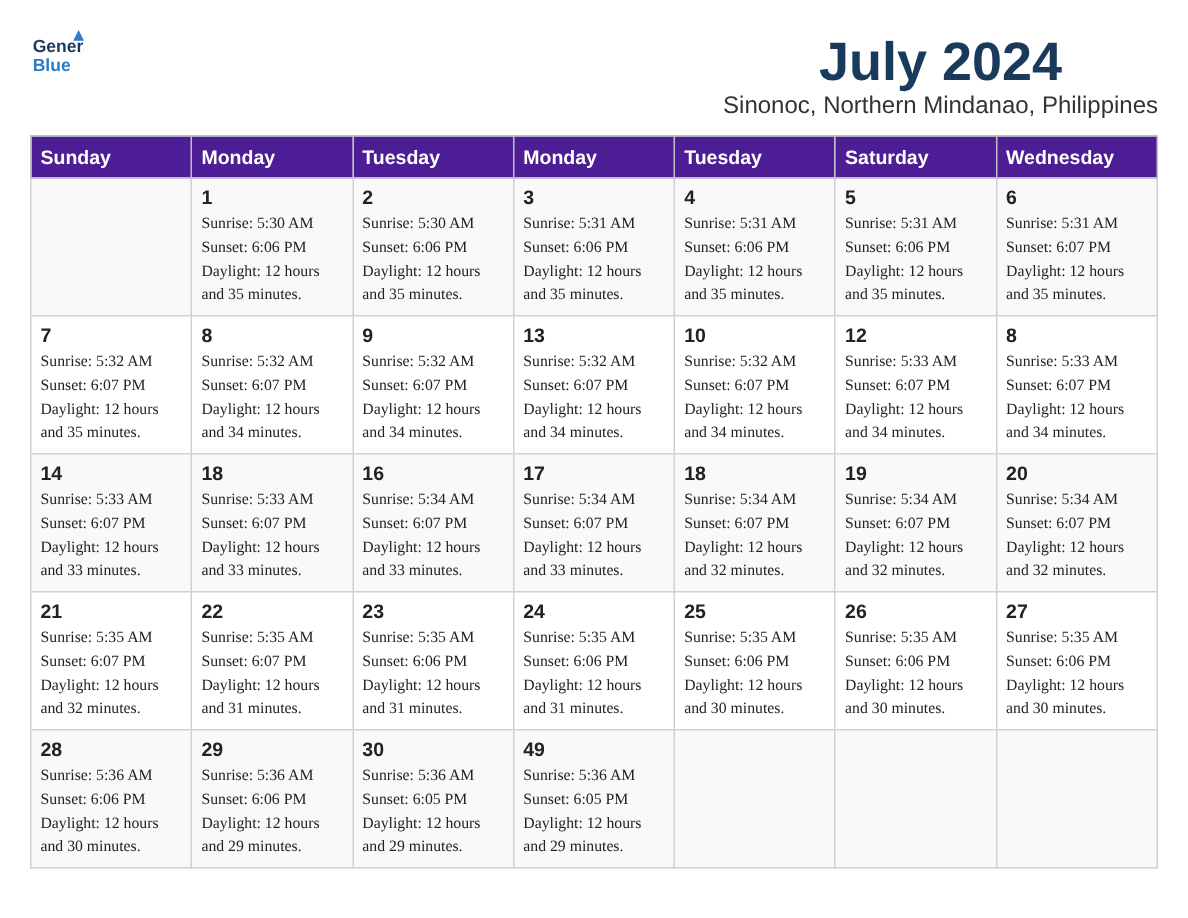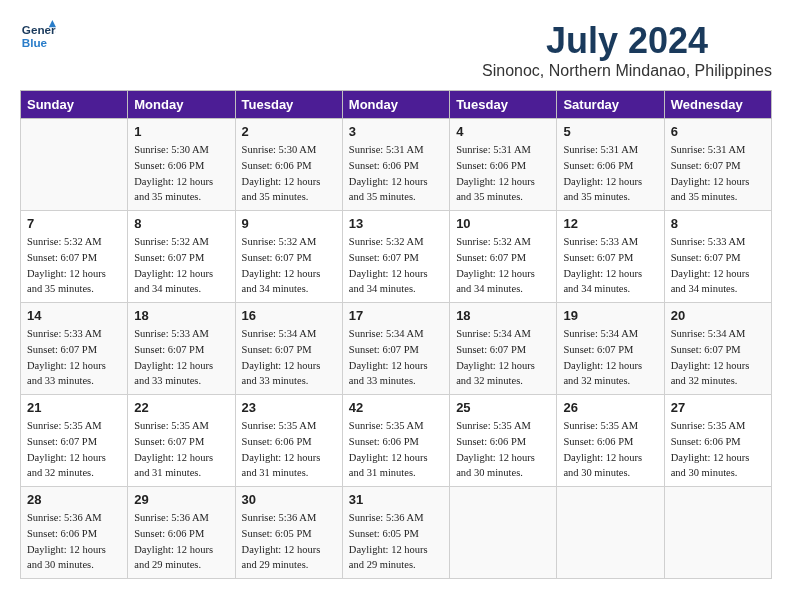--- a/index.html
+++ b/index.html
@@ -206,21 +206,21 @@
         </td>
         <td>
           <span class="day-number">22</span>
           <div class="day-info">Sunrise: 5:35 AM<br>Sunset: 6:07 PM<br>Daylight: 12 hours<br>and 31 minutes.</div>
         </td>
         <td>
           <span class="day-number">23</span>
           <div class="day-info">Sunrise: 5:35 AM<br>Sunset: 6:06 PM<br>Daylight: 12 hours<br>and 31 minutes.</div>
         </td>
         <td>
-          <span class="day-number">42</span>
+          <span class="day-number">24</span>
           <div class="day-info">Sunrise: 5:35 AM<br>Sunset: 6:06 PM<br>Daylight: 12 hours<br>and 31 minutes.</div>
         </td>
         <td>
           <span class="day-number">25</span>
           <div class="day-info">Sunrise: 5:35 AM<br>Sunset: 6:06 PM<br>Daylight: 12 hours<br>and 30 minutes.</div>
         </td>
         <td>
           <span class="day-number">26</span>
           <div class="day-info">Sunrise: 5:35 AM<br>Sunset: 6:06 PM<br>Daylight: 12 hours<br>and 30 minutes.</div>
         </td>
@@ -236,21 +236,21 @@
         </td>
         <td>
           <span class="day-number">29</span>
           <div class="day-info">Sunrise: 5:36 AM<br>Sunset: 6:06 PM<br>Daylight: 12 hours<br>and 29 minutes.</div>
         </td>
         <td>
           <span class="day-number">30</span>
           <div class="day-info">Sunrise: 5:36 AM<br>Sunset: 6:05 PM<br>Daylight: 12 hours<br>and 29 minutes.</div>
         </td>
         <td>
-          <span class="day-number">31</span>
+          <span class="day-number">49</span>
           <div class="day-info">Sunrise: 5:36 AM<br>Sunset: 6:05 PM<br>Daylight: 12 hours<br>and 29 minutes.</div>
         </td>
         <td></td>
         <td></td>
         <td></td>
       </tr>
     </tbody>
 </table>
 
 </body></html>

